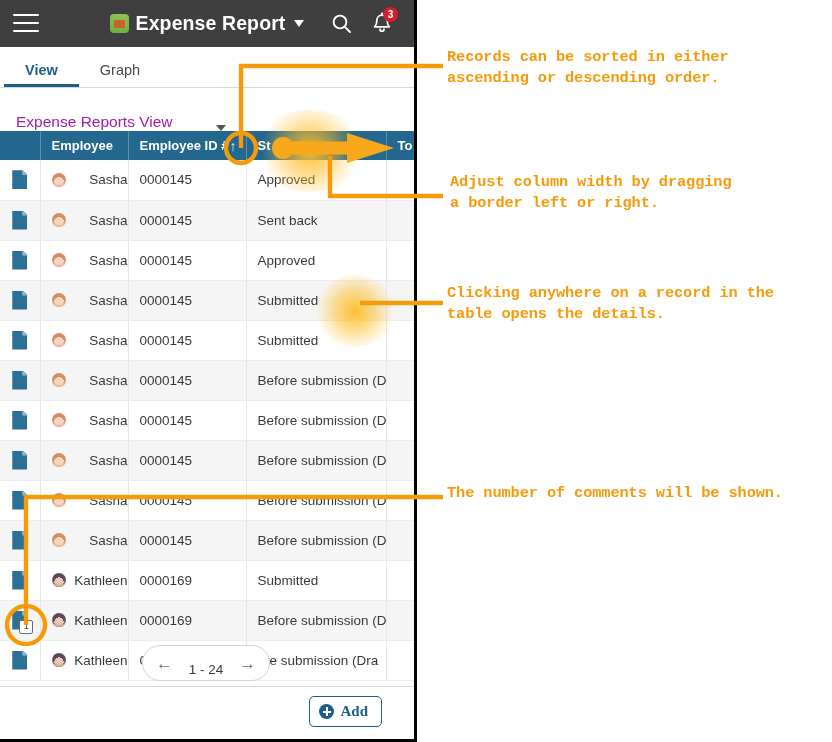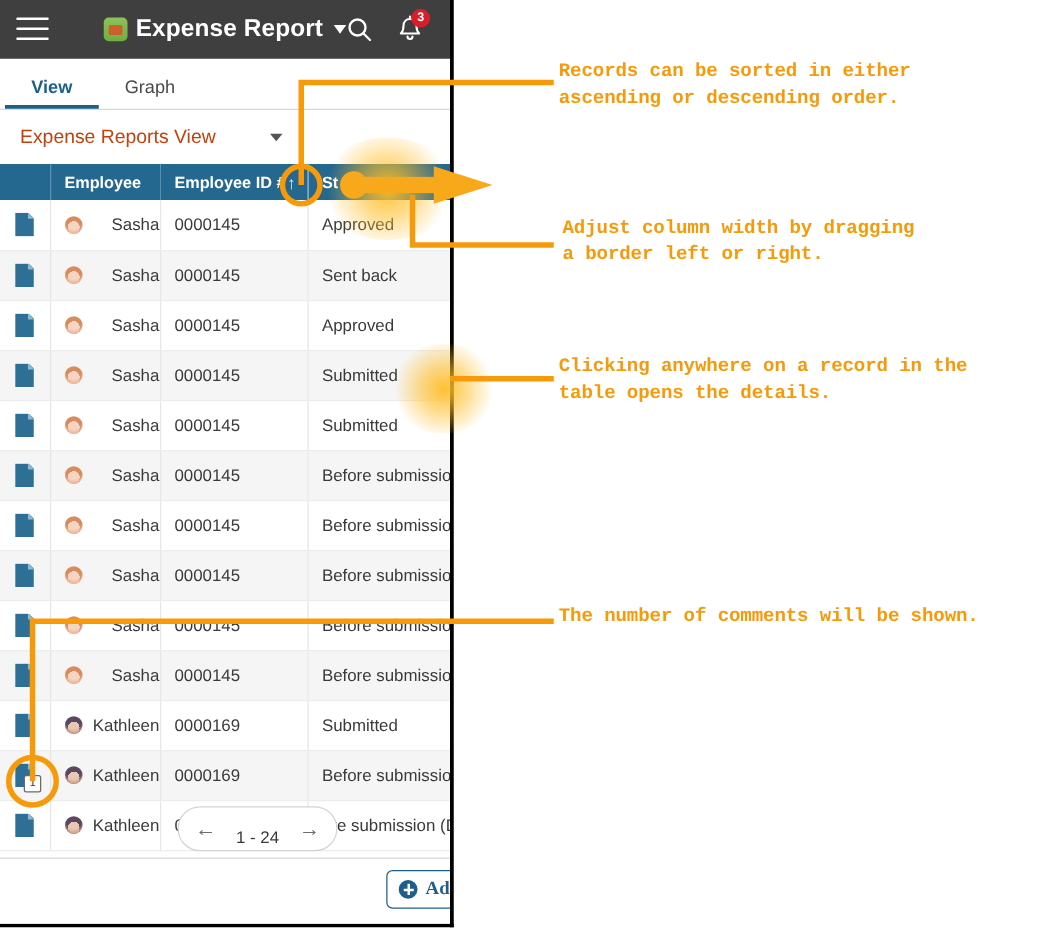--- a/index.html
+++ b/index.html
@@ -1,20 +1,20 @@
 <!DOCTYPE html>
 <html><head>
 <meta charset="utf-8">
 <style>
   html,body{margin:0;padding:0;background:#ffffff;}
   body{width:832px;height:742px;position:relative;overflow:hidden;
        font-family:"Liberation Sans","DejaVu Sans",sans-serif;}
 
   
-  #app-window{position:absolute;left:0;top:0;width:363px;height:742px;
+  #app-window{position:absolute;left:0;top:0;width:417px;height:742px;
               border-right:3px solid #000;border-bottom:3px solid #000;
               box-sizing:border-box;background:#fff;overflow:hidden;}
 
   
   #topbar{height:47px;background:#3f3f3f;position:relative;}
   #hamburger{position:absolute;left:13px;top:11px;width:26px;height:24px;
              display:flex;flex-direction:column;justify-content:space-between;
              padding:3px 0;box-sizing:border-box;cursor:pointer;}
   #hamburger i{display:block;height:2.4px;background:#fff;border-radius:1px;}
   #app-title-wrap{position:absolute;left:0;right:0;top:0;height:47px;
@@ -36,22 +36,22 @@
               padding:0 3px;box-sizing:border-box;}
 
   
   #tabs{height:41px;background:#fff;display:flex;align-items:flex-end;
         padding-left:4px;border-bottom:1px solid #d8d8d8;box-sizing:border-box;}
   .tab{font-size:14.5px;color:#4a4a4a;padding:0 21px 9px 21px;cursor:pointer;}
   .tab.active{color:#1d5f8a;font-weight:bold;
               box-shadow:inset 0 -3px 0 0 #1d5f8a;}
 
   
-  #view-select{height:43px;display:flex;align-items:center;padding-left:16px;
-               font-size:15.5px;color:#c2410c;cursor:pointer;gap:35px;}
+  #view-select{height:43px;display:flex;align-items:flex-end;padding-left:16px;
+               font-size:15.5px;color:#a21caf;cursor:pointer;gap:35px;}
   #view-caret{width:0;height:0;border-left:5px solid transparent;
               border-right:5px solid transparent;border-top:6px solid #555;
               margin-left:8px;}
 
   
   #table{width:100%;border-collapse:collapse;table-layout:fixed;}
   #table th{background:#24688f;color:#fff;font-size:13px;font-weight:bold;
             height:29px;text-align:left;padding:0 0 0 11px;
             border-right:1px solid #5b8fae;box-sizing:border-box;
             white-space:nowrap;overflow:hidden;}

